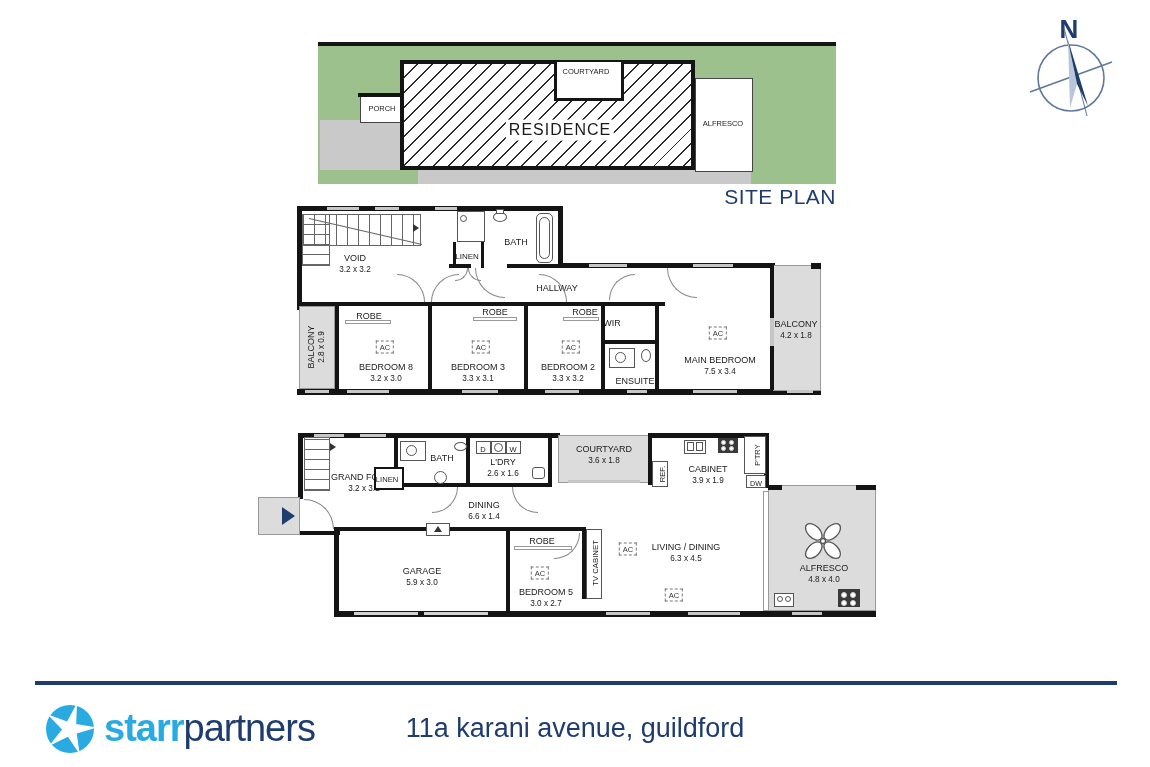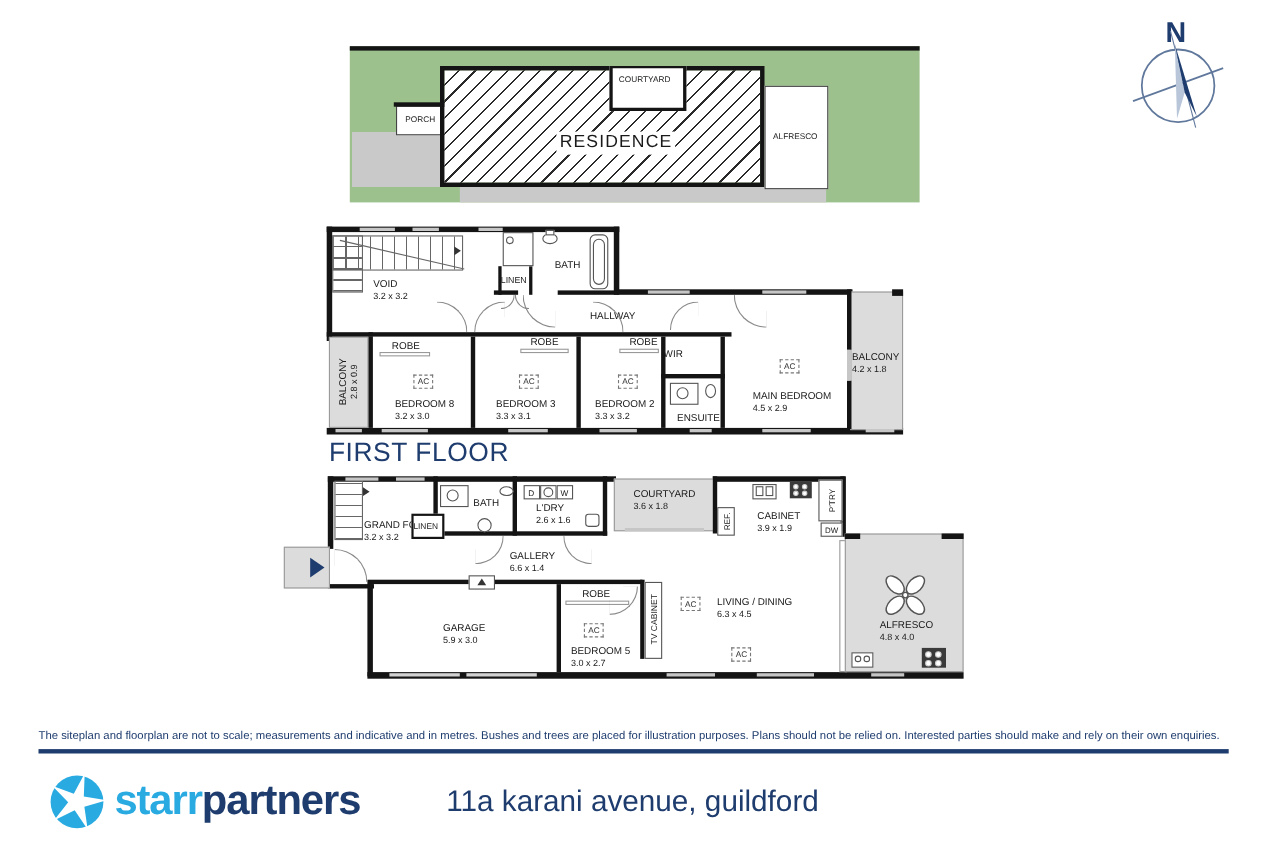--- a/index.html
+++ b/index.html
@@ -13,21 +13,21 @@
   .fix{position:absolute;border:1.5px solid #555;background:#fff;box-sizing:border-box;}
   .crc{position:absolute;border:1.2px solid #555;border-radius:50%;background:#fff;box-sizing:border-box;}
   .dk{position:absolute;background:#3a3a3a;}
   .cl{position:absolute;height:4px;border:1px solid #999;background:#fff;box-sizing:border-box;}
   .arc{position:absolute;border:0 solid #888;box-sizing:border-box;}
   .arc.tl{border-top-width:1.2px;border-left-width:1.2px;border-top-left-radius:100%;}
   .arc.tr{border-top-width:1.2px;border-right-width:1.2px;border-top-right-radius:100%;}
   .arc.bl{border-bottom-width:1.2px;border-left-width:1.2px;border-bottom-left-radius:100%;}
   .arc.br{border-bottom-width:1.2px;border-right-width:1.2px;border-bottom-right-radius:100%;}
   
-  .lbl{position:absolute;transform:translate(-50%,-50%);color:#1a1a1a;
+  .lbl{position:absolute;transform:translate(-50%,-50%);text-align:center;color:#1a1a1a;
        white-space:nowrap;line-height:1.3;}
   .rn{font-size:9px;}
   .rd{font-size:8.2px;}
   .vlbl{position:absolute;transform:translate(-50%,-50%) rotate(-90deg);text-align:center;
         color:#1a1a1a;white-space:nowrap;line-height:1.25;}
   .ac{position:absolute;transform:translate(-50%,-50%);border:1px dashed #777;background:#fff;
       font-size:7.5px;color:#333;padding:1px 3px;}
   .title{position:absolute;color:#1e3c6e;font-size:24px;letter-spacing:.5px;}
   
   .gray{position:absolute;background:#dcdcdc;border:1px solid #9a9a9a;box-sizing:border-box;}
@@ -38,21 +38,21 @@
   .hatch{position:absolute;border:4px solid #141414;background:
      repeating-linear-gradient(135deg,#fff 0 9px,#2a2a2a 9px 10.4px);box-sizing:border-box;}
   .tri-r{position:absolute;width:0;height:0;border-top:9px solid transparent;
      border-bottom:9px solid transparent;border-left:13px solid #1e3c6e;}
   .tri-sm{position:absolute;width:0;height:0;border-top:4px solid transparent;
      border-bottom:4px solid transparent;border-left:6px solid #333;}
   .tri-up{position:absolute;width:0;height:0;border-left:4px solid transparent;
      border-right:4px solid transparent;border-bottom:6px solid #333;}
   .brand{position:absolute;font-size:38px;letter-spacing:-1px;line-height:1;}
   .brand .b1{color:#29abe2;font-weight:700;}
-  .brand .b2{color:#1e3c6e;font-weight:700;text-align:right;}
+  .brand .b2{color:#1e3c6e;font-weight:400;text-align:right;}
 </style>
 </head>
 <body>
 
 <div class="sheet">
 
   <svg class="abs" style="left:1028px;top:6px" width="86" height="112" viewBox="0 0 86 112">
     <text x="41" y="32" text-anchor="middle" font-size="26" font-weight="bold" fill="#1e3c6e" font-family="Liberation Sans, sans-serif">N</text>
     <circle cx="43" cy="72" r="33" fill="none" stroke="#60789c" stroke-width="1.6"></circle>
     <line x1="2" y1="86" x2="84" y2="56" stroke="#60789c" stroke-width="1.6"></line>
@@ -71,20 +71,21 @@
     <div class="lbl" style="left:64px;top:67px;font-size:7.5px">PORCH</div>
 
     <div class="hatch" style="left:82px;top:18px;width:295px;height:110px"></div>
     <div class="abs" style="left:236px;top:18px;width:64px;height:36px;background:#fff;border:3px solid #141414;border-top-width:2px"></div>
     <div class="lbl" style="left:268px;top:30px;font-size:7.5px;background:#fff;padding:0 2px">COURTYARD</div>
     <div class="lbl" style="left:242px;top:88px;font-size:16px;letter-spacing:1px;background:#fff;padding:0 3px">RESIDENCE</div>
 
     <i class="abs" style="left:377px;top:36px;width:56px;height:92px;background:#fff;border:1px solid #444"></i>
     <div class="lbl" style="left:405px;top:82px;font-size:7.5px">ALFRESCO</div>
   </div>
+  <div class="title" style="left:640px;top:185px;width:196px;text-align:right;font-size:21px">SITE PLAN</div>
 
   <div class="abs" style="left:297px;top:206px;width:524px;height:191px">
 
     <i class="w" style="left:0;top:0;width:266px;height:5px"></i>
     <i class="w" style="left:261px;top:0;width:5px;height:62px"></i>
     <i class="w" style="left:264px;top:57px;width:214px;height:5px"></i>
     <i class="w" style="left:0;top:0;width:5px;height:104px"></i>
     <i class="w" style="left:0;top:183px;width:524px;height:6px"></i>
 
     <div class="gray" style="left:2px;top:100px;width:36px;height:83px"></div>
@@ -161,21 +162,21 @@
       <div class="rn">BEDROOM 2</div>
       <div class="rd">3.3 x 3.2</div>
     </div>
     <div class="lbl" style="left:315px;top:115px"><span class="rn">WIR</span></div>
     <div class="lbl" style="left:338px;top:173px"><span class="rn">ENSUITE</span></div>
     <div class="fix" style="left:312px;top:142px;width:26px;height:20px"></div>
     <i class="crc" style="left:318px;top:146px;width:11px;height:11px"></i>
     <i class="crc" style="left:344px;top:143px;width:10px;height:13px"></i>
     <div class="lbl" style="left:423px;top:160px">
       <div class="rn">MAIN BEDROOM</div>
-      <div class="rd">4.5 x 2.9</div>
+      <div class="rd">7.5 x 3.4</div>
     </div>
 
     <i class="arc tr" style="left:100px;top:68px;width:28px;height:28px"></i>
     <i class="arc tl" style="left:134px;top:68px;width:28px;height:28px"></i>
     <i class="arc tr" style="left:242px;top:68px;width:28px;height:28px"></i>
     <i class="arc tl" style="left:312px;top:68px;width:26px;height:26px"></i>
     <i class="arc bl" style="left:370px;top:62px;width:30px;height:30px"></i>
 
     <i class="win" style="left:30px;top:1px;width:32px"></i>
     <i class="win" style="left:78px;top:1px;width:24px"></i>
@@ -183,21 +184,20 @@
     <i class="win" style="left:292px;top:58px;width:38px"></i>
     <i class="win" style="left:396px;top:58px;width:40px"></i>
     <i class="win" style="left:8px;top:184px;width:24px"></i>
     <i class="win" style="left:50px;top:184px;width:42px"></i>
     <i class="win" style="left:165px;top:184px;width:36px"></i>
     <i class="win" style="left:248px;top:184px;width:34px"></i>
     <i class="win" style="left:330px;top:184px;width:20px"></i>
     <i class="win" style="left:396px;top:184px;width:44px"></i>
     <i class="win" style="left:490px;top:184px;width:26px"></i>
   </div>
-  <div class="title" style="left:299px;top:398px">FIRST FLOOR</div>
 
   <div class="abs" style="left:296px;top:433px;width:584px;height:192px">
 
     <i class="w" style="left:2px;top:0;width:262px;height:5px"></i>
     <i class="w" style="left:352px;top:0;width:120px;height:5px"></i>
     <i class="w" style="left:2px;top:0;width:5px;height:66px"></i>
     <i class="w" style="left:2px;top:98px;width:42px;height:4px"></i>
     <i class="w" style="left:38px;top:98px;width:5px;height:84px"></i>
     <i class="w" style="left:38px;top:178px;width:542px;height:6px"></i>
     <i class="w" style="left:468px;top:0;width:5px;height:55px"></i>
@@ -260,21 +260,21 @@
     <div class="lbl" style="left:412px;top:42px">
       <div class="rn">CABINET</div>
       <div class="rd">3.9 x 1.9</div>
     </div>
     <i class="fix" style="left:448px;top:3px;width:22px;height:38px"></i>
     <div class="vlbl" style="left:459px;top:22px"><span class="rn" style="font-size:7.5px">P'TRY</span></div>
     <i class="fix" style="left:450px;top:42px;width:20px;height:13px"></i>
     <div class="lbl" style="left:460px;top:48px"><span class="rn" style="font-size:7.2px">DW</span></div>
 
     <div class="lbl" style="left:188px;top:78px">
-      <div class="rn">GALLERY</div>
+      <div class="rn">DINING</div>
       <div class="rd">6.6 x 1.4</div>
     </div>
 
     <i class="w" style="left:38px;top:94px;width:250px;height:4px"></i>
     <i class="w" style="left:210px;top:98px;width:4px;height:80px"></i>
     <i class="w" style="left:286px;top:94px;width:4px;height:72px"></i>
     <div class="fix" style="left:130px;top:90px;width:24px;height:13px"></div>
     <i class="tri-up" style="left:138px;top:93px"></i>
     <div class="lbl" style="left:126px;top:144px">
       <div class="rn">GARAGE</div>
@@ -327,21 +327,20 @@
 
     <i class="win" style="left:18px;top:1px;width:30px"></i>
     <i class="win" style="left:64px;top:1px;width:26px"></i>
     <i class="win" style="left:58px;top:179px;width:64px;background:#d2d2d2"></i>
     <i class="win" style="left:128px;top:179px;width:64px;background:#d2d2d2"></i>
     <i class="win" style="left:310px;top:179px;width:44px"></i>
     <i class="win" style="left:392px;top:179px;width:52px"></i>
     <i class="win" style="left:496px;top:179px;width:30px"></i>
   </div>
 
-  <div class="abs" style="left:35px;top:664px;width:1082px;font-size:10.3px;color:#1e3c6e;white-space:nowrap">The siteplan and floorplan are not to scale; measurements and indicative and in metres. Bushes and trees are placed for illustration purposes. Plans should not be relied on. Interested parties should make and rely on their own enquiries.</div>
   <i class="abs" style="left:35px;top:681px;width:1082px;height:4px;background:#1e3c6e"></i>
 
   <svg class="abs" style="left:44px;top:702px" width="54" height="54" viewBox="0 0 54 54">
     <circle cx="26" cy="27" r="24" fill="#29abe2"></circle>
     <polygon fill="#ffffff" points="33,1 32.2,22 53,25.6 32.7,31.4 35.7,52.2 23.9,34.7 5,44 18,27.4 3.4,12.3 23.1,19.5"></polygon>
   </svg>
   <div class="brand" style="left:104px;top:709px">
     <span class="b1">starr</span><span class="b2">partners</span>
   </div>
   <div class="abs" style="left:0;top:713px;width:1150px;text-align:center;font-size:27px;color:#1e3c6e">11a karani avenue, guildford</div>

